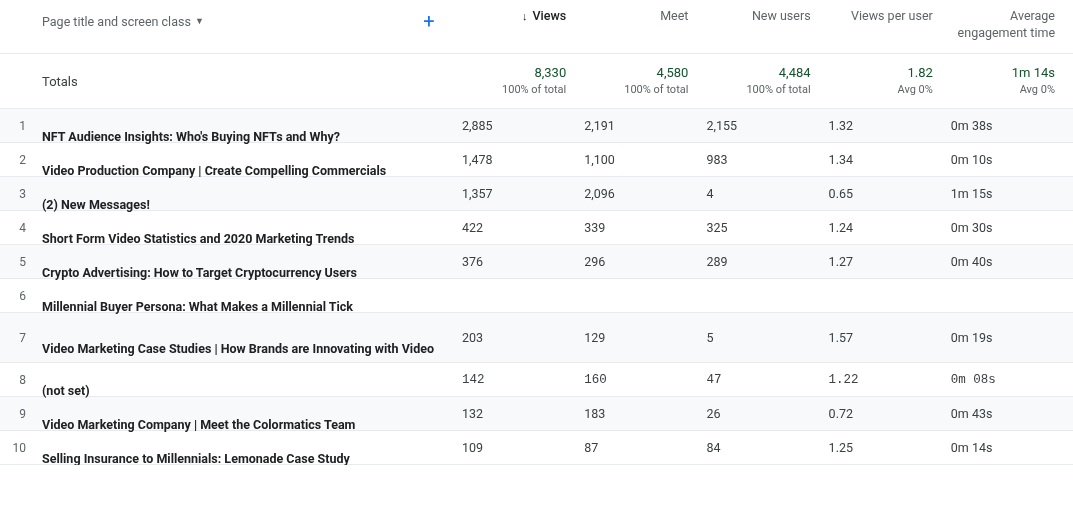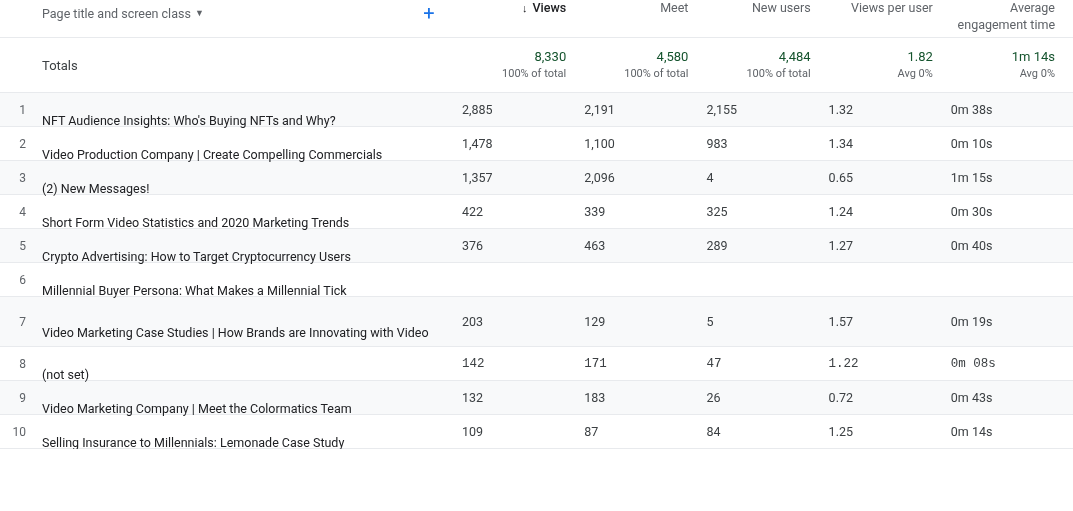--- a/index.html
+++ b/index.html
@@ -10,40 +10,40 @@
     color: #3c4043;
     background: #fff;
     width: 1073px;
   }
   .table { width: 100%; }
   .hdr-row, .totals-row, .data-row {
     display: flex;
     align-items: center;
     border-bottom: 1px solid #e8eaed;
   }
-  .hdr-row { height: 38px; align-items: flex-start; padding-top: 0; }
+  .hdr-row { height: 54px; align-items: flex-start; padding-top: 8px; }
   .totals-row { height: 55px; }
   .data-row { height: 34px; }
   .data-row.tall { height: 50px; }
   .data-row:nth-child(odd) { background: #f8f9fa; }
   .col-idx { width: 32px; text-align: right; color: #5f6368; padding-right: 6px; font-size: 12px; flex-shrink:0; }
   .col-dim { width: 430px; padding-left: 10px; padding-right: 20px; display:flex; align-items:center; flex-shrink:0;}
   .col-met { flex: 1 1 0; text-align: left; padding-right: 18px; font-size: 12.5px; color:#5f6368; }
   .hdr-row .col-met { color: #5f6368; font-size: 12.5px; line-height:1.3; }
   .hdr-row .col-dim { color: #5f6368; font-size: 12.5px; }
   .dim-selector { display:inline-flex; align-items:center; cursor:pointer; color:#5f6368; }
   .caret { margin-left:4px; font-size:9px; color:#5f6368; }
   .plus-btn { margin-left:auto; width:26px; height:26px; display:flex; align-items:center; justify-content:center; color:#1a73e8; font-size:20px; font-weight:400; cursor:pointer; border-radius:50%; }
   .sort-arrow { font-size:11px; margin-right:2px; }
   .active-met { color:#202124; font-weight:500; }
   .totals-row .col-dim { font-size:13px; color:#3c4043; }
   .totals-row .col-met { display:flex; flex-direction:column; align-items:flex-end; justify-content:center; line-height:1.4; }
   .tot-val { font-weight:400; color:#14532d; font-size:13px; }
   .tot-sub { font-size:11px; color:#5f6368; }
-  .data-row .col-dim { font-size:12.5px; color:#202124; font-weight:400; line-height:1.35;margin-top:24px; }
+  .data-row .col-dim { font-size:12.5px; color:#202124; font-weight:700; line-height:1.35;margin-top:24px; }
   .data-row .col-met { color:#3c4043; }
   .hdr-met-inner { display:flex; flex-direction:column; align-items:flex-end; line-height:1.35; }
 </style>
 </head>
 <body>
 
 <div class="table">
 
   <div class="hdr-row">
     <div class="col-idx"></div>
@@ -156,21 +156,21 @@
           <div class="col-met">325</div>
           <div class="col-met">1.24</div>
           <div class="col-met">0m 30s</div>
         </div>
       </div>
       <div class="data-row">
         <div class="col-idx">5</div>
         <div class="col-dim">Crypto Advertising: How to Target Cryptocurrency Users</div>
         <div style="display: flex; flex: 1 1 auto;">
           <div class="col-met">376</div>
-          <div class="col-met">463</div>
+          <div class="col-met">296</div>
           <div class="col-met">289</div>
           <div class="col-met">1.27</div>
           <div class="col-met">0m 40s</div>
         </div>
       </div>
       <div class="data-row">
         <div class="col-idx">6</div>
         <div class="col-dim">Millennial Buyer Persona: What Makes a Millennial Tick</div>
       </div>
       <div class="data-row tall">
@@ -182,21 +182,21 @@
           <div class="col-met">5</div>
           <div class="col-met">1.57</div>
           <div class="col-met">0m 19s</div>
         </div>
       </div>
       <div class="data-row">
         <div class="col-idx">8</div>
         <div class="col-dim">(not set)</div>
         <div style="display: flex; flex: 1 1 auto; font-family: Liberation Mono, monospace;">
           <div class="col-met">142</div>
-          <div class="col-met">171</div>
+          <div class="col-met">160</div>
           <div class="col-met">47</div>
           <div class="col-met">1.22</div>
           <div class="col-met">0m 08s</div>
         </div>
       </div>
       <div class="data-row">
         <div class="col-idx">9</div>
         <div class="col-dim">Video Marketing Company | Meet the Colormatics Team</div>
         <div style="display: flex; flex: 1 1 auto;">
           <div class="col-met">132</div>

